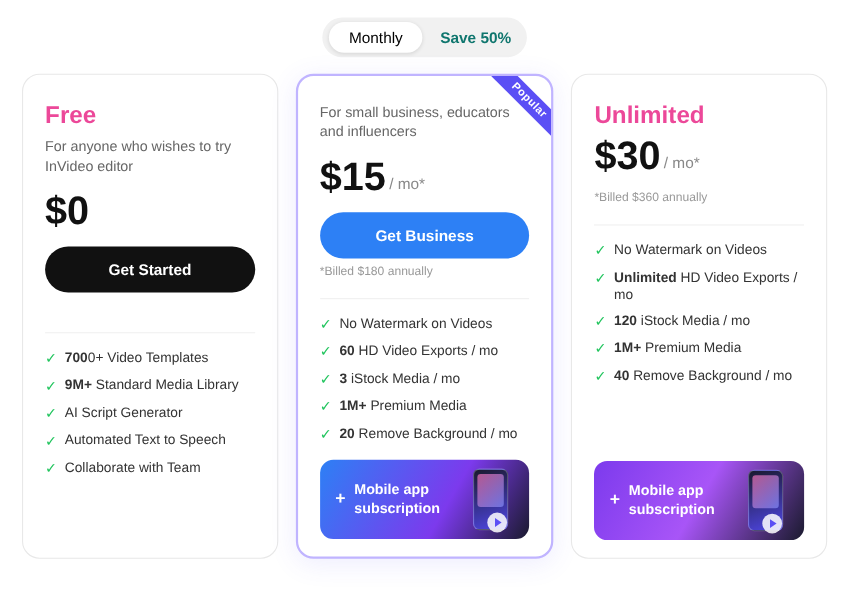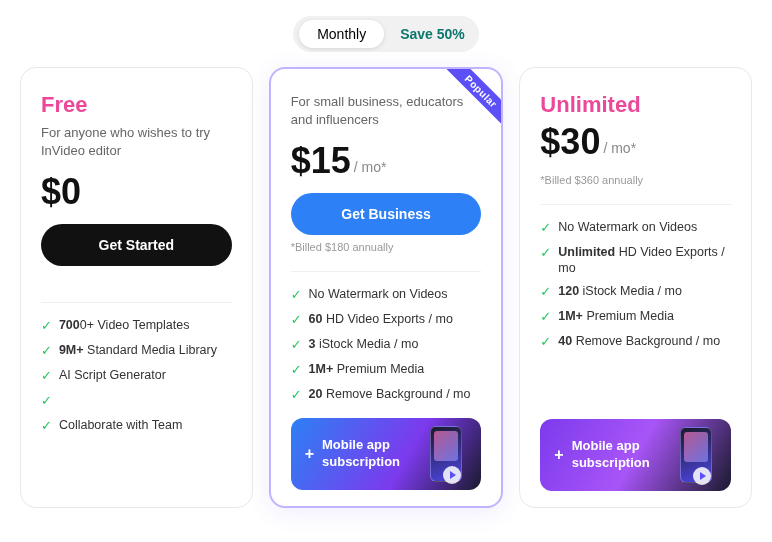--- a/index.html
+++ b/index.html
@@ -303,20 +303,21 @@
       <li class="feature-item">
         <span class="check-icon">✓</span>
         <span><span class="feature-highlight">9M+</span> Standard Media Library</span>
       </li>
       <li class="feature-item">
         <span class="check-icon">✓</span>
         <span>AI Script Generator</span>
       </li>
       <li class="feature-item">
         <span class="check-icon">✓</span>
+        <span>Automated Text to Speech</span>
       </li>
       <li class="feature-item">
         <span class="check-icon">✓</span>
         <span>Collaborate with Team</span>
       </li>
     </ul>
   </div>
 
   <div class="card business">
     <div class="popular-ribbon">

